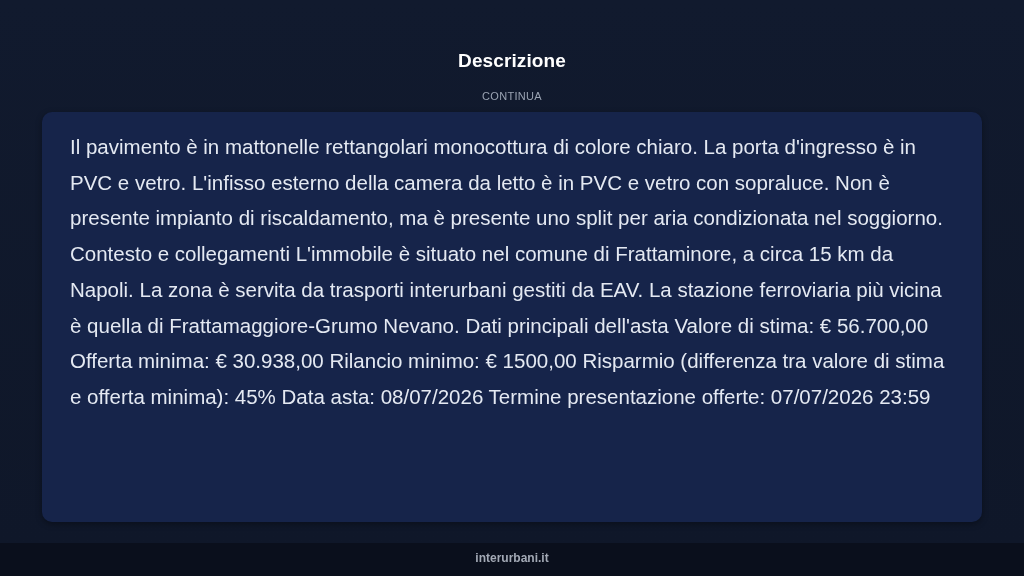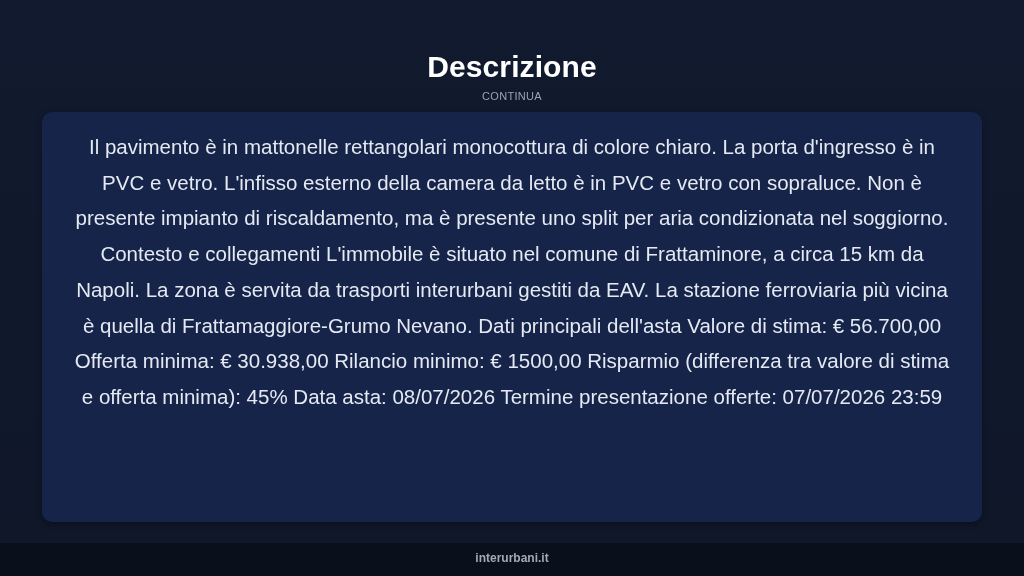--- a/index.html
+++ b/index.html
@@ -21,21 +21,21 @@
       width: 1024px;
       height: 543px;
       background: linear-gradient(180deg, #111a2e 0%, #0f1729 100%);
     }
     .title {
       position: absolute;
       top: 50px;
       left: 0;
       width: 1024px;
       text-align: center;
-      font-size: 30px;
+      font-size: 19px;
       font-weight: bold;
       color: #ffffff;
       letter-spacing: 0.1px;
     }
     .subtitle {
       position: absolute;
       top: 90px;
       left: 0;
       width: 1024px;
       text-align: center;
@@ -47,21 +47,20 @@
       position: absolute;
       left: 42px;
       top: 112px;
       width: 940px;
       height: 410px;
       background: #16244a;
       border-radius: 10px;
       box-shadow: 0 2px 6px rgba(0,0,0,0.35);
       box-sizing: border-box;
       padding: 17px 28px 0 28px;
-      text-align: center;
     }
     .card-text {
       font-size: 20.5px;
       line-height: 35.7px;
       color: #e4e9f2;
       margin: 0;
     }
     .footer {
       position: absolute;
       left: 0;

